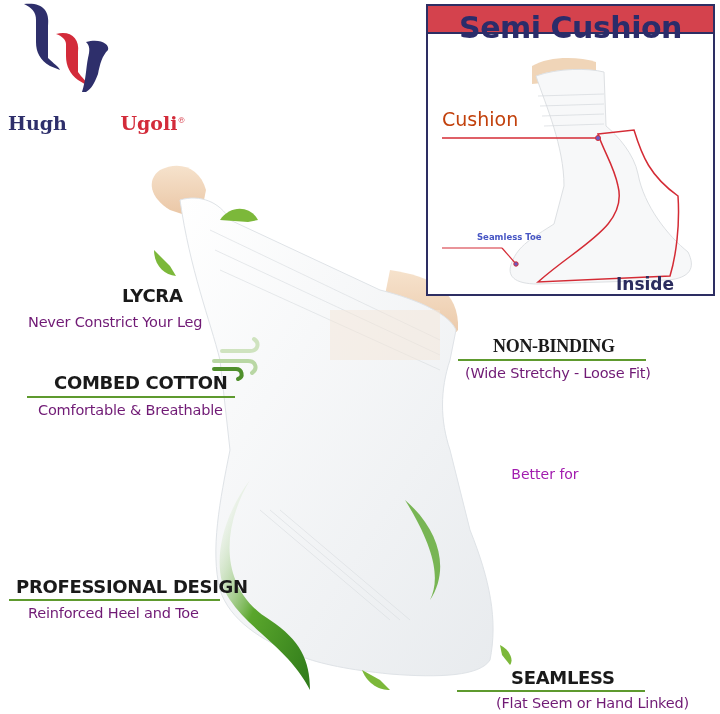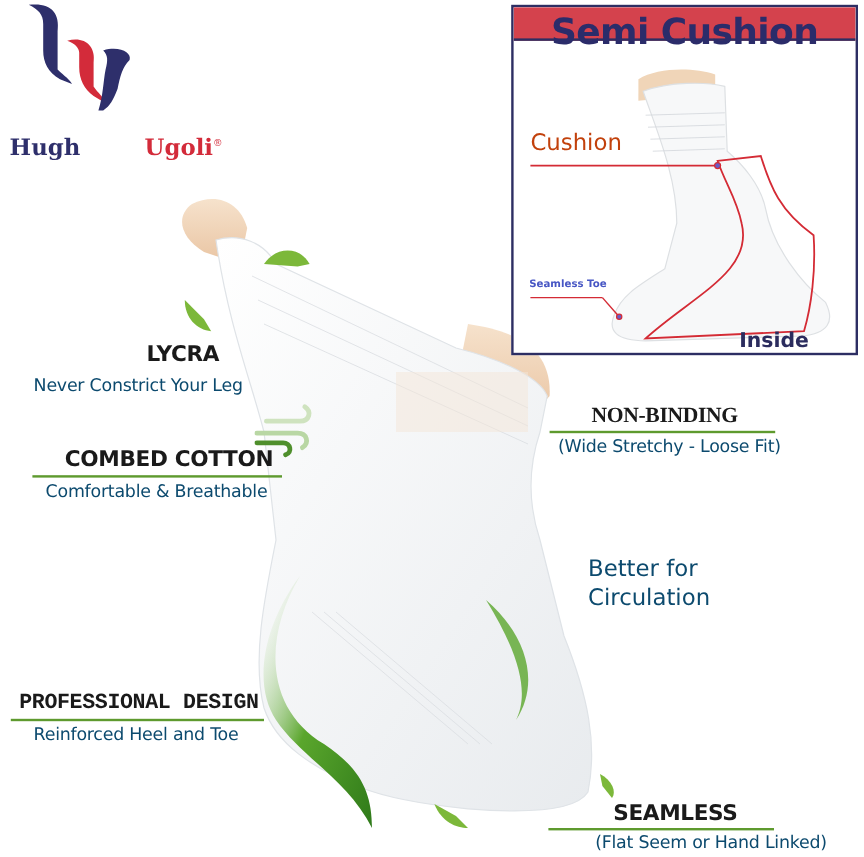--- a/index.html
+++ b/index.html
@@ -2,29 +2,29 @@
 <html><head>
 <meta charset="utf-8">
 <style>
   html,body{margin:0;padding:0;background:#fff;}
   body{width:720px;height:714px;position:relative;overflow:hidden;font-family:"Liberation Sans",sans-serif;}
   .abs{position:absolute;}
   .brand{left:8px;top:112px;font-family:"DejaVu Serif",serif;font-weight:bold;font-size:19px;color:#2e2f6b;white-space:nowrap;}
   .brand .b2{color:#d32b3a;margin-left:47px;}
   .brand sup{font-size:8px;color:#d32b3a;font-weight:normal;}
   .feature-title{font-family:"DejaVu Sans",sans-serif;font-weight:bold;color:#1a1a1a;font-size:18px;letter-spacing:-0.3px;white-space:nowrap;}
-  .feature-sub{font-family:"DejaVu Sans",sans-serif;color:#0c4a6e;font-size:14.5px;white-space:nowrap;letter-spacing:-0.2px;}
+  .feature-sub{font-family:"DejaVu Sans",sans-serif;color:#701a75;font-size:14.5px;white-space:nowrap;letter-spacing:-0.2px;}
   .rule{height:2px;background:#5e9a2e;}
   .inset{left:426px;top:4px;width:289px;height:292px;border:2px solid #2d2e63;box-sizing:border-box;background:#fff;overflow:hidden;}
   .inset-head{position:absolute;left:0;top:0;width:100%;height:28px;background:#d4424d;border-bottom:2px solid #2d2e63;box-sizing:border-box;text-align:center;}
   .inset-head span{font-family:"DejaVu Sans",sans-serif;font-weight:bold;font-size:30px;color:#2b2c6a;line-height:44px;letter-spacing:-0.5px;}
   .cushion-label{font-family:"DejaVu Sans",sans-serif;font-size:19px;color:#c2410c;}
-  .toe-label{font-family:"DejaVu Sans",sans-serif;font-size:8.5px;color:#4756c4;font-weight:bold;}
+  .toe-label{font-family:"DejaVu Sans",sans-serif;font-size:8.5px;color:#4756c4;font-weight:bold;margin-left:36px;}
   .inside-out{font-family:"DejaVu Sans",sans-serif;font-weight:bold;font-size:17px;color:#2b2c5e;}
-  .circ{font-family:"DejaVu Sans",sans-serif;color:#0c4a6e;font-size:19px;text-align:left;line-height:24px;}
+  .circ{font-family:"DejaVu Sans",sans-serif;color:#a21caf;font-size:14px;text-align:center;line-height:24px;}
 </style>
 </head>
 <body>
 
 <div class="abs" style="left:20px;top:0;width:100px;height:100px;">
   <svg width="100" height="100" viewBox="0 0 100 100">
     <path d="M4 4 C22 2 30 10 28 26 L28 58 C34 64 38 66 40 70 L30 66 C20 60 16 52 16 42 L16 20 C16 12 12 8 4 4 Z" fill="#2e2f6b"></path>
     <path d="M36 34 C50 30 60 38 58 52 L58 72 C62 78 66 80 68 86 L58 80 C50 74 46 66 46 56 L46 44 C46 40 42 36 36 34 Z" fill="#d32b3a"></path>
     <path d="M66 42 C80 38 90 44 88 50 C82 56 80 64 78 74 C74 84 72 88 66 92 L62 92 C66 80 66 68 68 58 C70 50 70 46 66 42 Z" fill="#2e2f6b"></path>
   </svg>
@@ -87,31 +87,30 @@
   </svg>
 </div>
 
 <div class="abs feature-title" style="left:86px;top:285px;margin-left:36px;">LYCRA</div>
 <div class="abs feature-sub" style="left:28px;top:314px;">Never Constrict Your Leg</div>
 
 <div class="abs feature-title" style="left:54px;top:372px;">COMBED COTTON</div>
 <div class="abs rule" style="left:27px;top:396px;width:208px;"></div>
 <div class="abs feature-sub" style="left:38px;top:402px;">Comfortable &amp; Breathable</div>
 
-<div class="abs feature-title" style="left:16px;top:576px;font-family:Liberation Mono, monospace;">PROFESSIONAL DESIGN</div>
+<div class="abs feature-title" style="left:16px;top:576px;">PROFESSIONAL DESIGN</div>
 <div class="abs rule" style="left:9px;top:599px;width:211px;"></div>
 <div class="abs feature-sub" style="left:28px;top:605px;">Reinforced Heel and Toe</div>
 
 <div class="abs feature-title" style="left:493px;top:336px;font-family:Liberation Serif, serif;">NON-BINDING</div>
 <div class="abs rule" style="left:458px;top:359px;width:188px;"></div>
 <div class="abs feature-sub" style="left:465px;top:365px;">(Wide Stretchy - Loose Fit)</div>
 
 <div class="abs circ" style="left:490px;top:462px;width:110px;">
   <div>Better for</div>
-  <div>Circulation</div>
 </div>
 
 <div class="abs feature-title" style="left:511px;top:667px;">SEAMLESS</div>
 <div class="abs rule" style="left:457px;top:690px;width:188px;"></div>
 <div class="abs feature-sub" style="left:460px;top:695px;margin-left:36px;">(Flat Seem or Hand Linked)</div>
 
 <div class="abs inset">
   <div class="inset-head">
     <span>Semi Cushion</span>
   </div>

